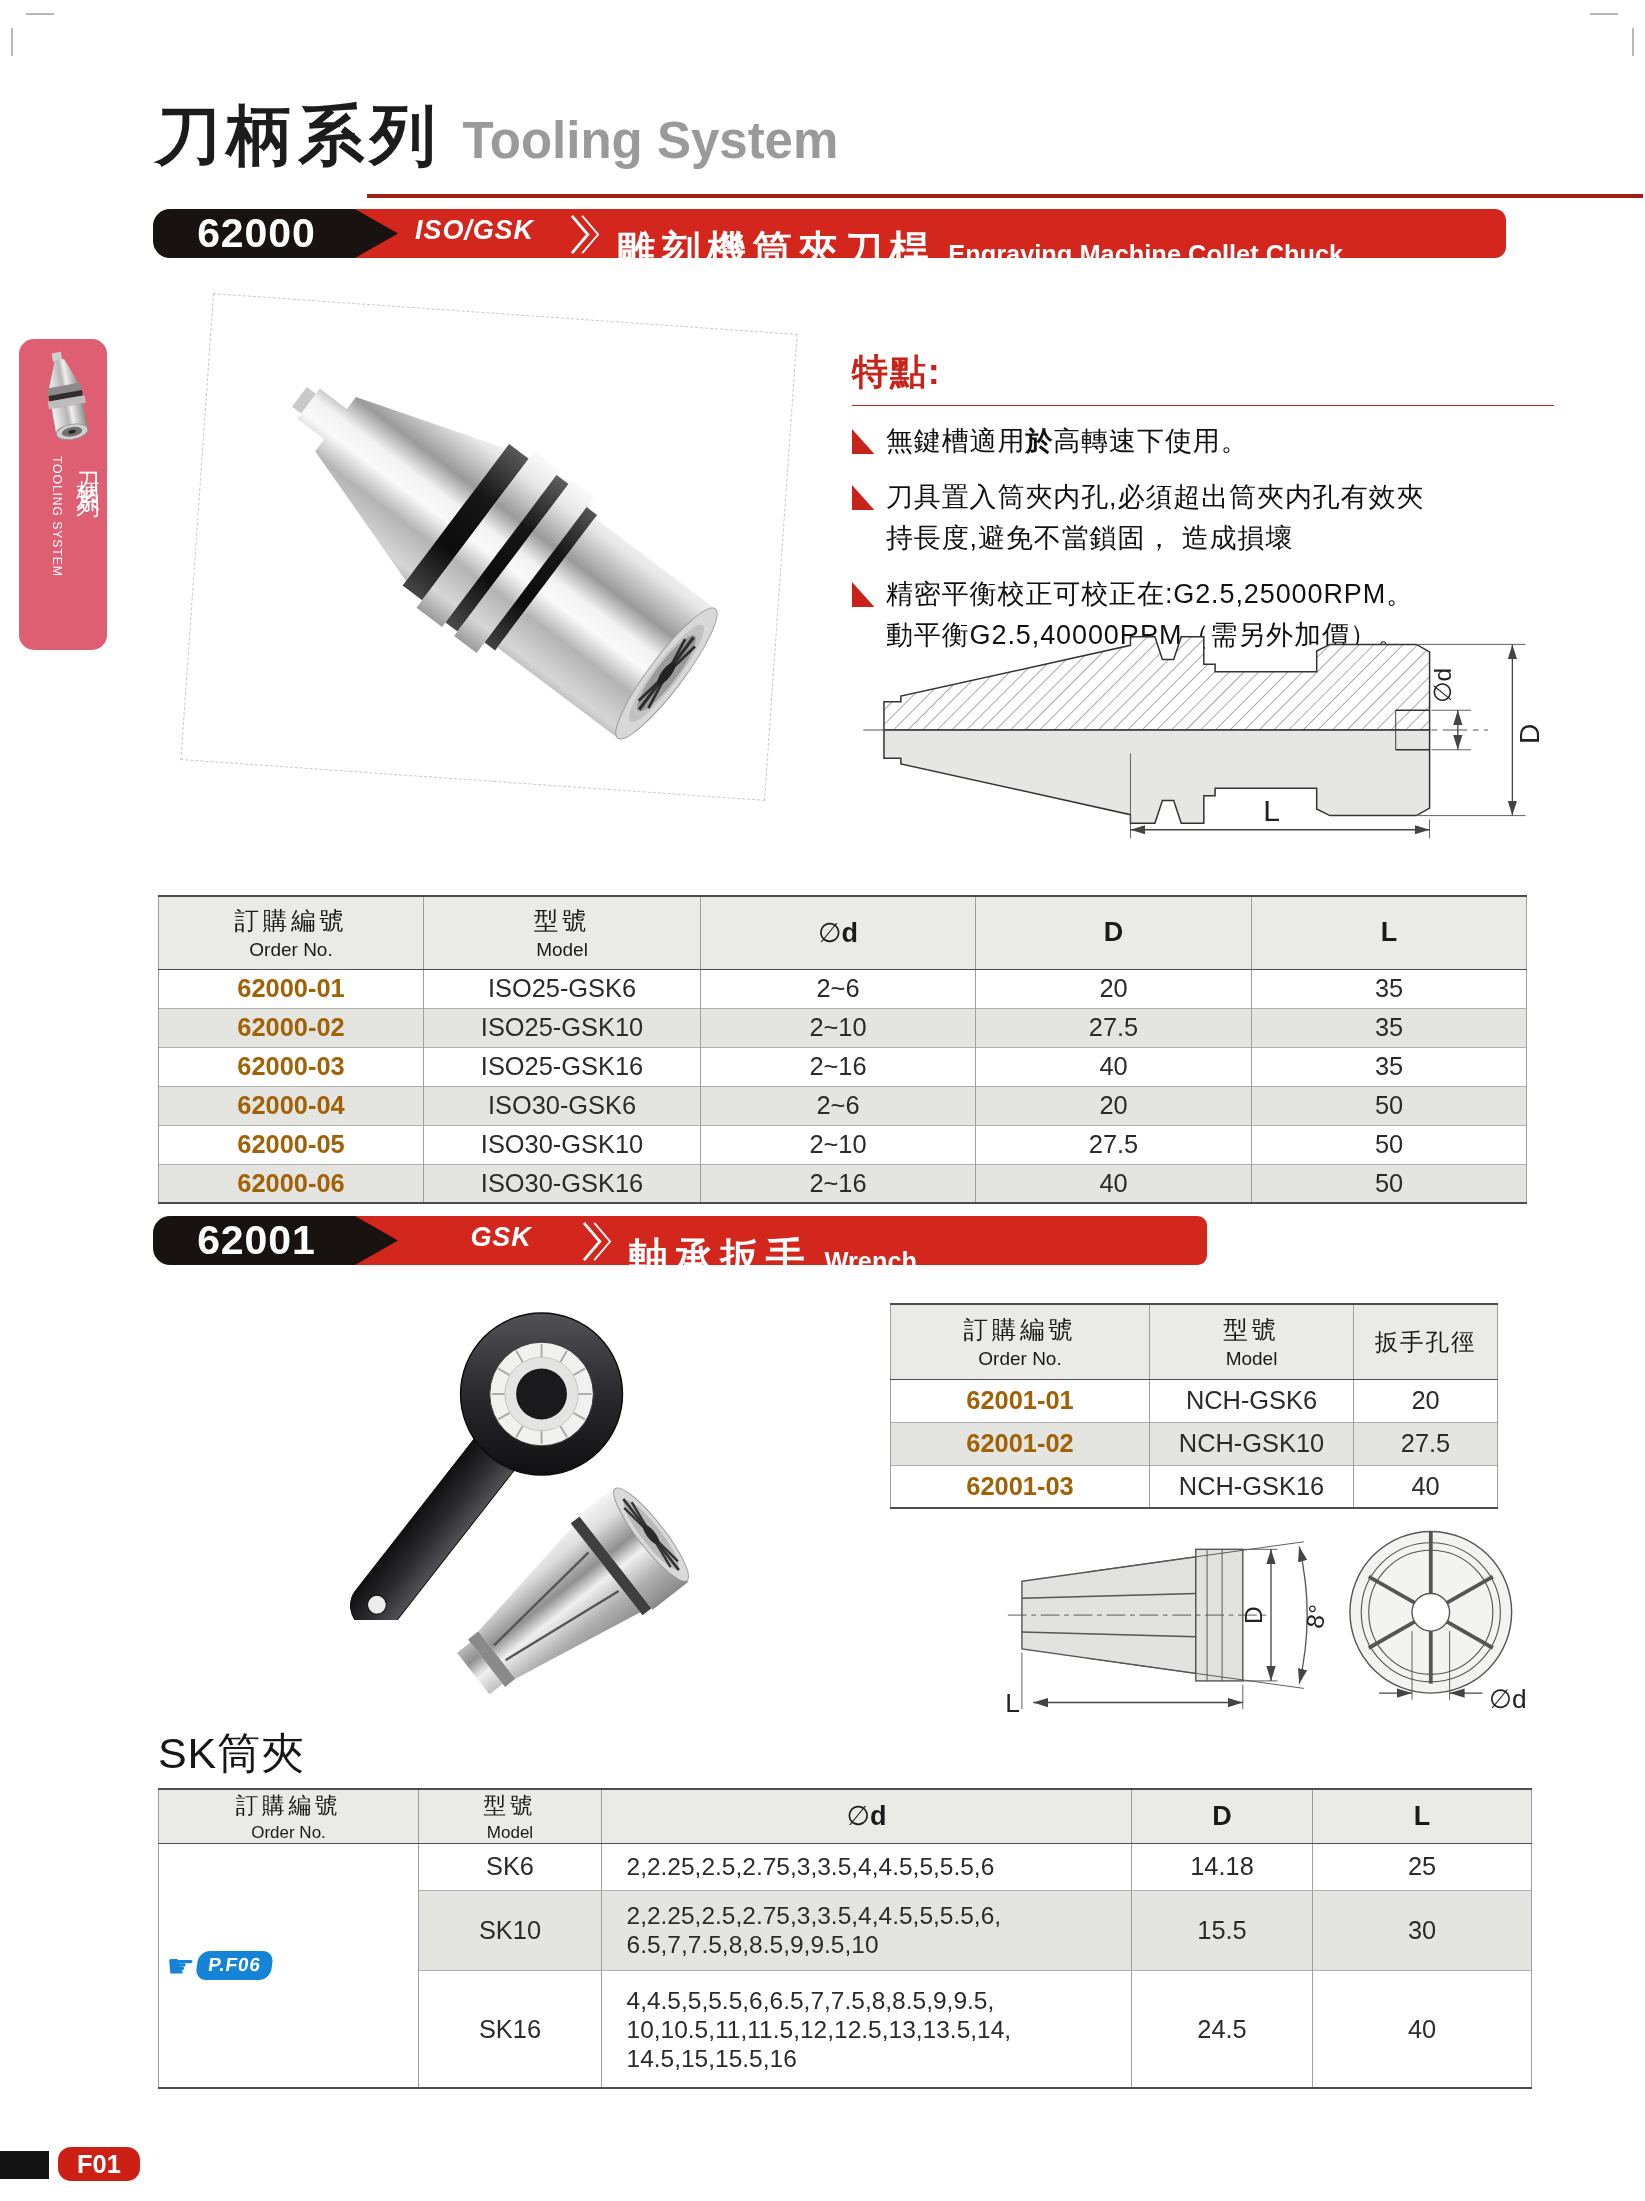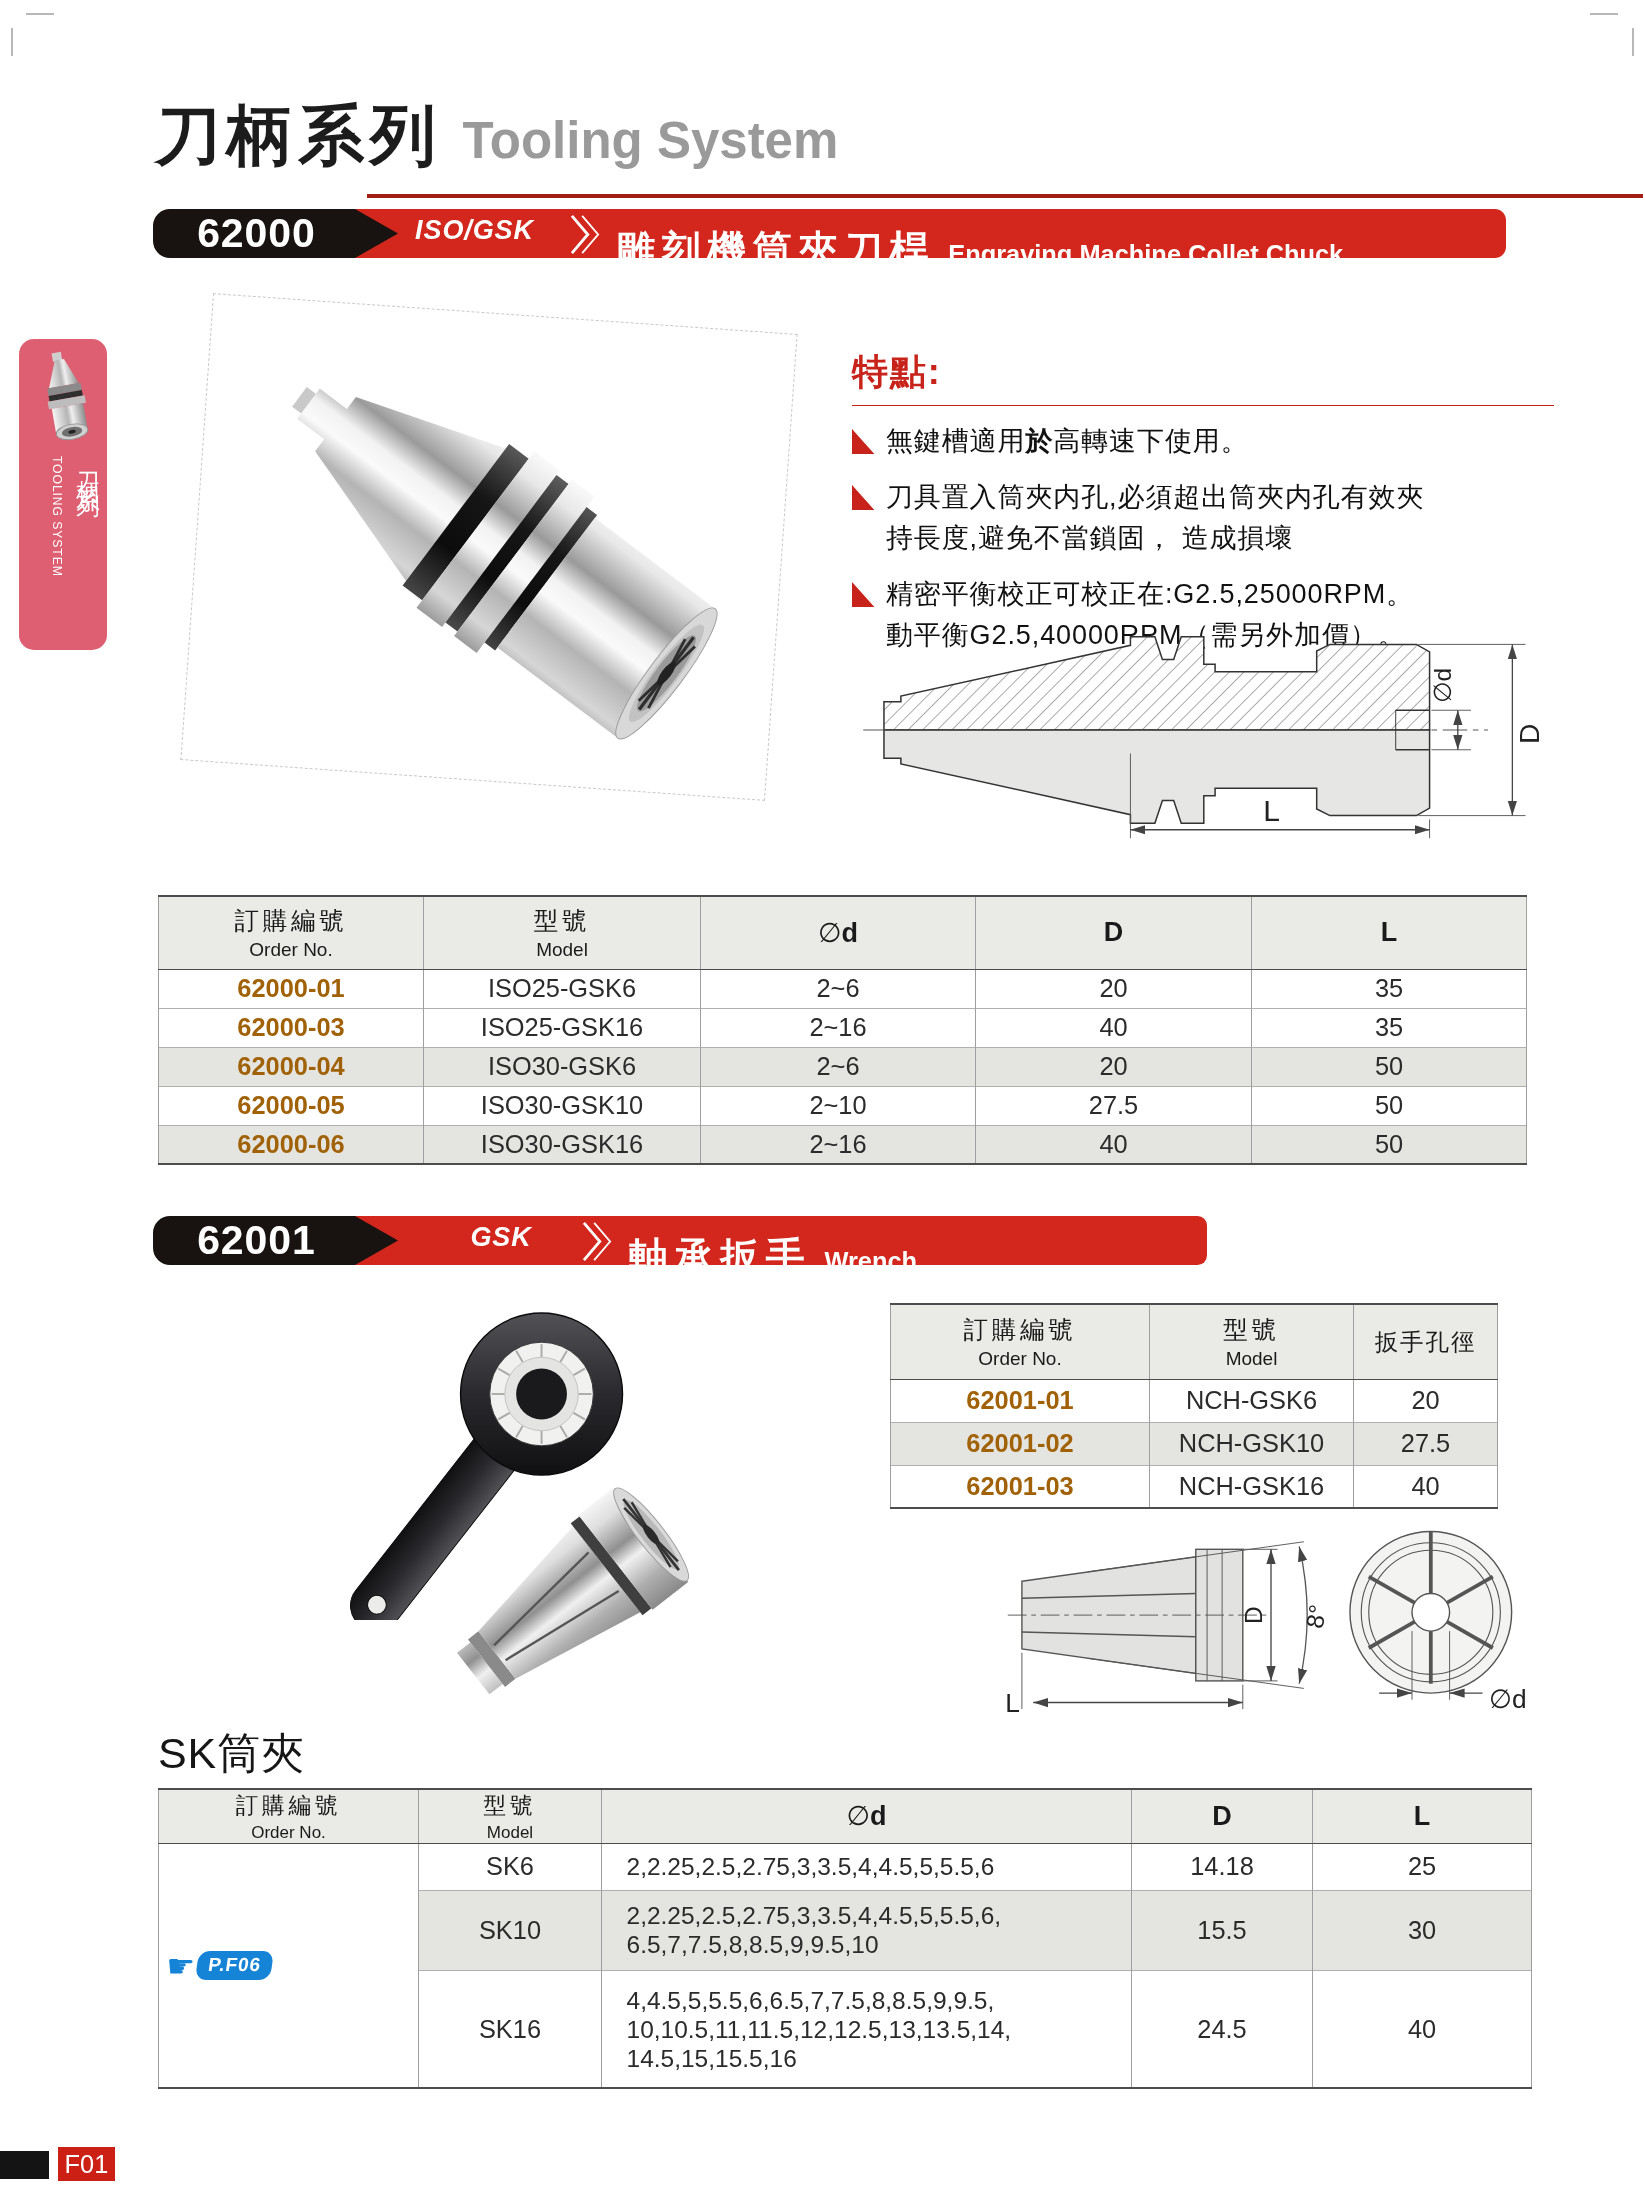--- a/index.html
+++ b/index.html
@@ -70,22 +70,22 @@
 
   
   .sidetab { position:absolute; left:19px; top:339px; width:88px; height:311px; background:#df5f72; border-radius:15px; }
   .sidetab .zh { position:absolute; left:55px; top:454px; writing-mode:vertical-rl; text-orientation:upright;
                  font-size:23.5px; color:#fff; letter-spacing:7.5px; top:115px; left:53px; }
   .sidetab .en { position:absolute; left:45px; top:117px; transform:rotate(90deg); transform-origin:0 0;
                  font-size:12.2px; color:#fff; letter-spacing:0.9px; white-space:nowrap; }
 
   
   .foot-black { position:absolute; left:0; top:2151px; width:49px; height:28px; background:#141414; }
-  .foot-page { position:absolute; left:58px; top:2147px; width:57px; height:34px; background:#cc2015; color:#fff;
-               font-size:25.4px; font-weight:normal; display:flex; align-items:center; justify-content:center; }
+  .foot-page { position:absolute; left:58px; top:2147px; width:82px; height:34px; background:#cc2015; color:#fff;
+               font-size:25.4px; font-weight:bold; display:flex; align-items:center; justify-content:center;border-radius:13px; }
 
   svg text { font-family:"Liberation Sans","DejaVu Sans",sans-serif; }
 </style>
 </head>
 <body>
 
 <div class="page">
 
   <div class="mark" style="left:26px;top:13px;width:28px;height:1.9px;"></div>
   <div class="mark" style="left:11.3px;top:28px;width:1.9px;height:28px;"></div>
@@ -235,20 +235,27 @@
             <div class="hbig">L</div>
           </th>
       </tr>
     </thead>
     <tbody>
       <tr style="height:39px;">
           <td class="ord">62000-01</td>
           <td>ISO25-GSK6</td>
           <td>2~6</td>
           <td>20</td>
+          <td>35</td>
+        </tr>
+      <tr style="height:39px;" class="g">
+          <td class="ord">62000-02</td>
+          <td>ISO25-GSK10</td>
+          <td>2~10</td>
+          <td>27.5</td>
           <td>35</td>
         </tr>
       <tr style="height:39px;">
           <td class="ord">62000-03</td>
           <td>ISO25-GSK16</td>
           <td>2~16</td>
           <td>40</td>
           <td>35</td>
         </tr>
       <tr style="height:39px;" class="g">

